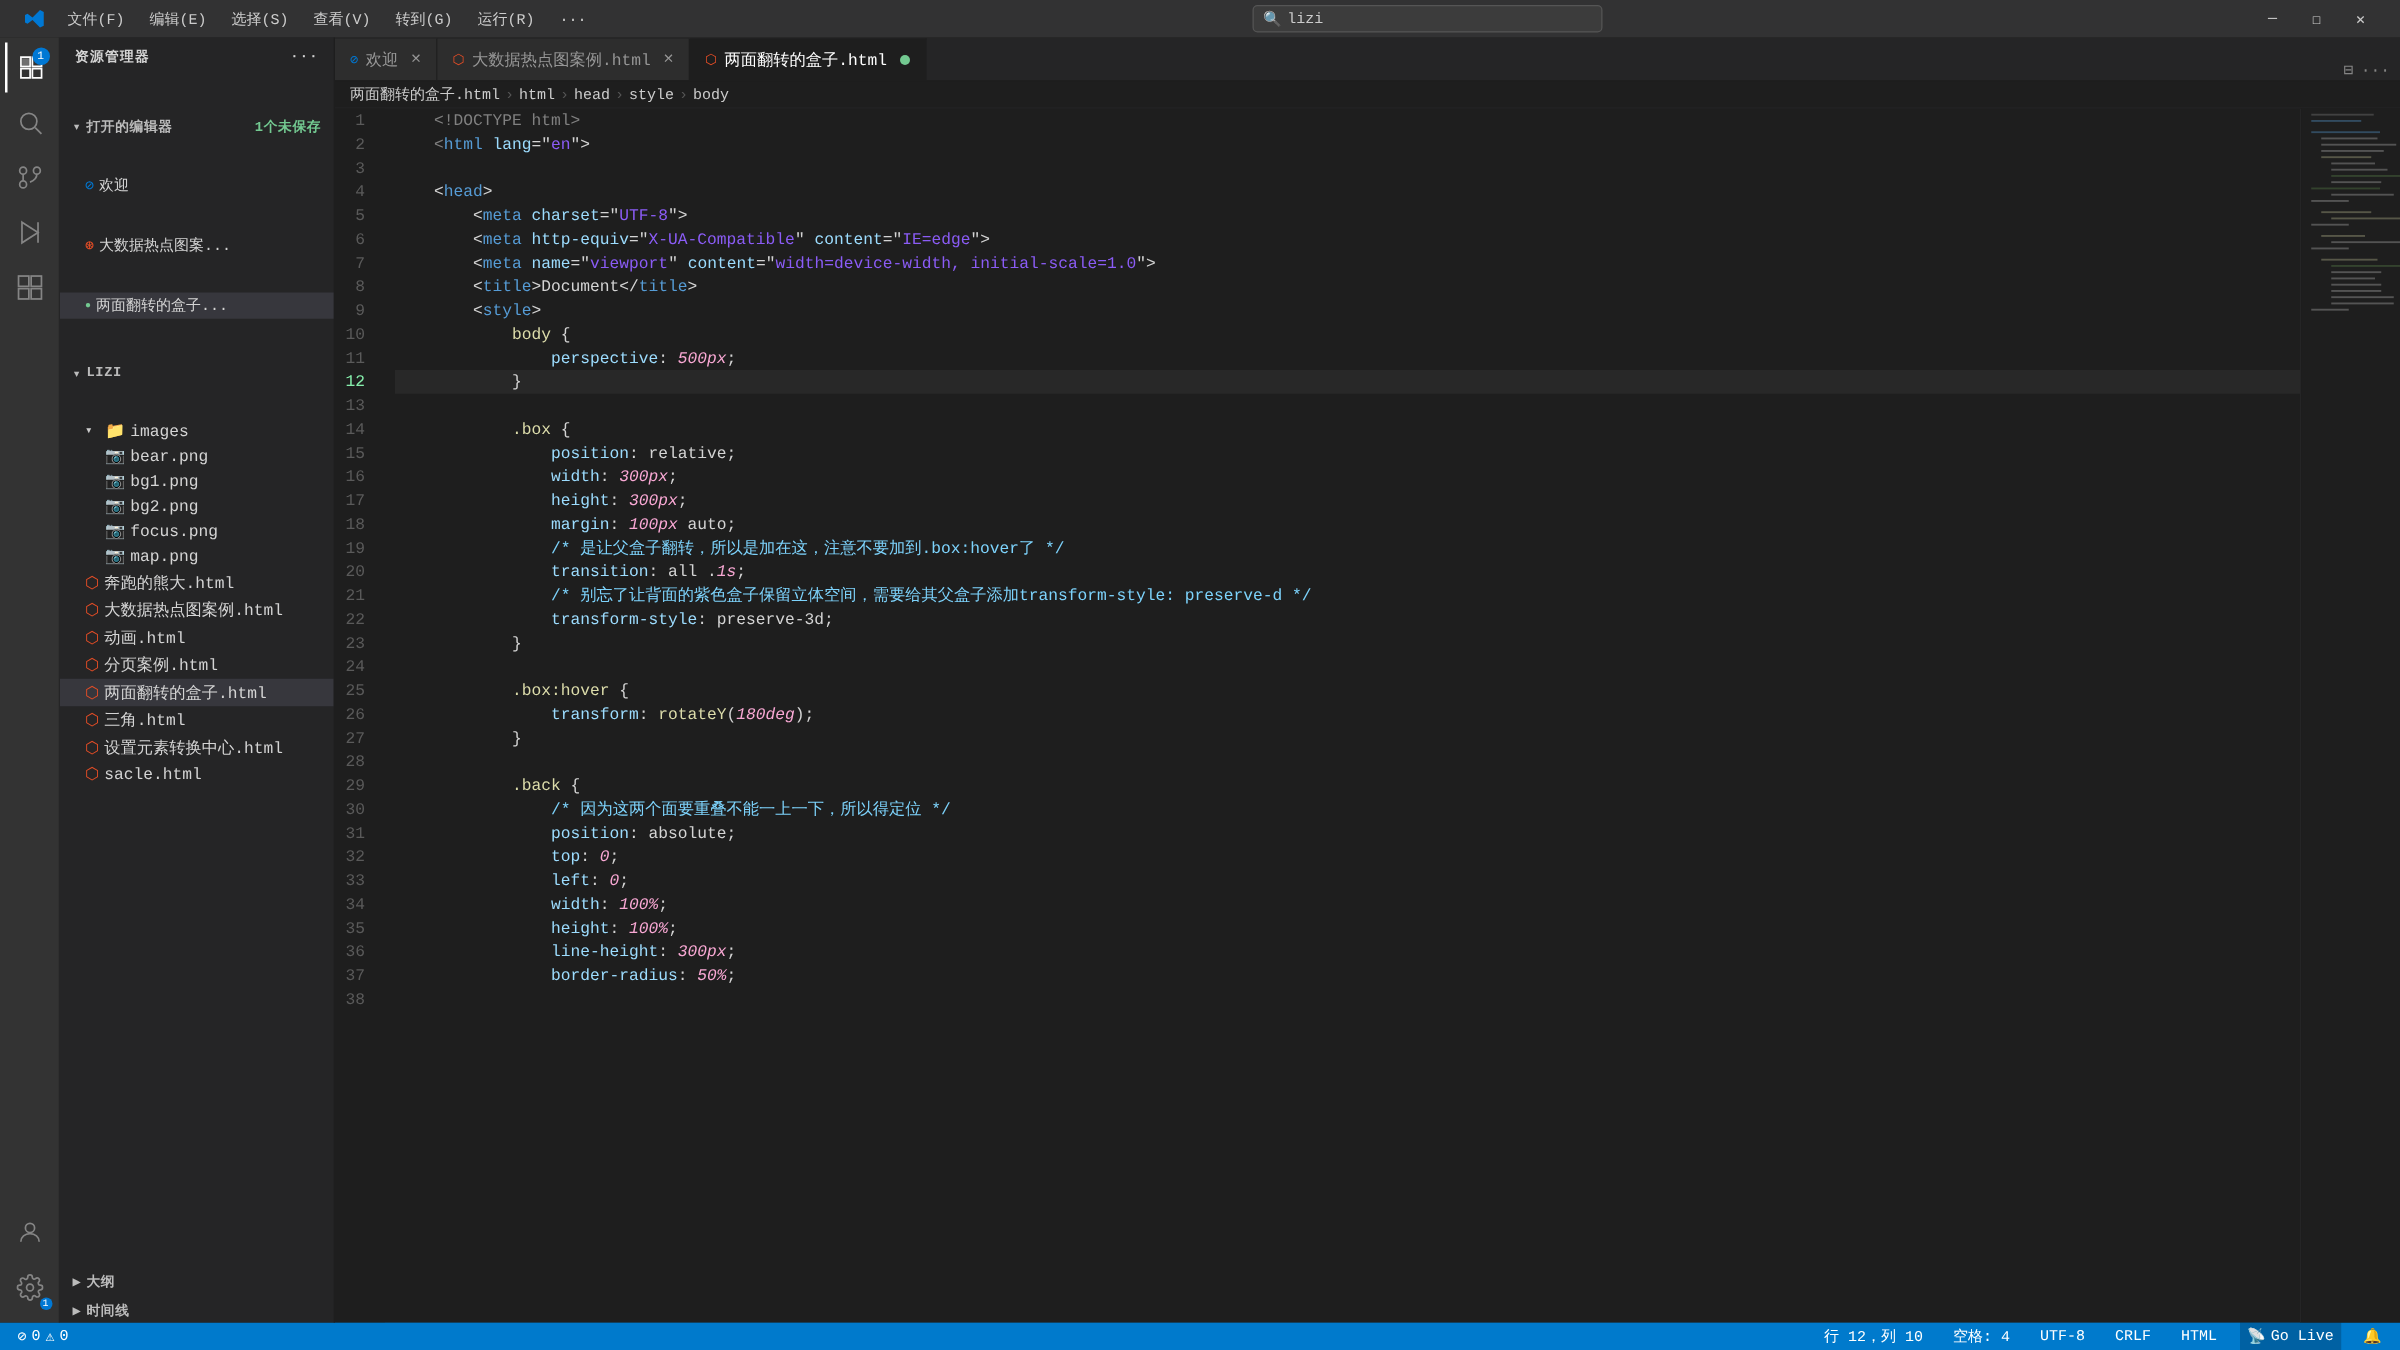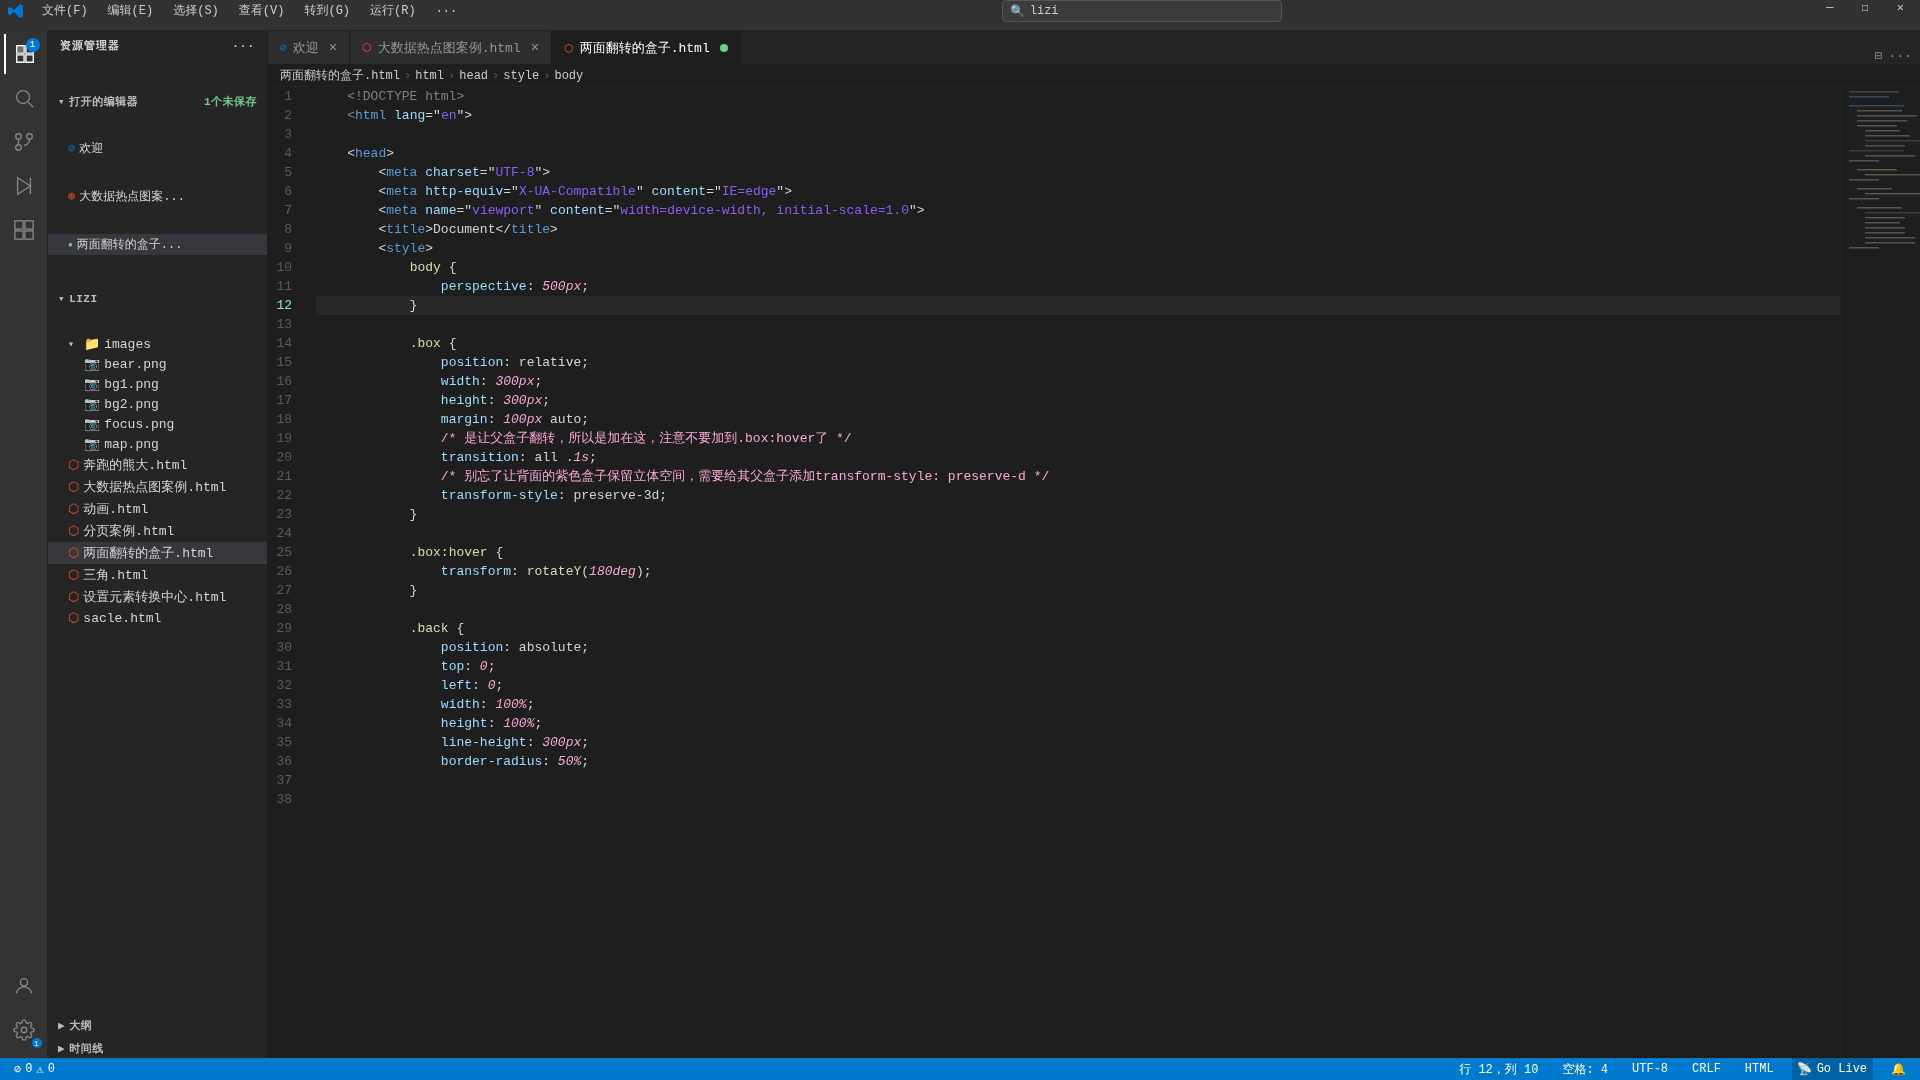--- a/index.html
+++ b/index.html
@@ -11,22 +11,22 @@
       width: 1920px;
       overflow: hidden;
       font-size: 13px;
     }
 
     
     .title-bar {
       height: 30px;
       background: #323233;
       display: flex;
-      align-items: flex-start;
-      padding: 0 8px;
+      align-items: center;
+      padding: 0 20px;
       gap: 8px;
     }
     .title-bar-left {
       display: flex;
       align-items: center;
       gap: 10px;
     }
     .vscode-icon {
       width: 16px;
       height: 16px;
@@ -273,21 +273,21 @@
       height: 19px;
       display: flex;
       align-items: center;
       white-space: pre;
     }
 
     
     .c-gray { color: #808080; }
     .c-blue { color: #569cd6; }
     .c-light-blue { color: #9cdcfe; }
-    .c-green { color: #f9a8d4; }
+    .c-green { color: #7dd3fc; }
     .c-yellow { color: #dcdcaa; }
     .c-orange { color: #8b5cf6; }
     .c-white { color: #d4d4d4; }
     .c-lt-green { color: #f9a8d4; font-style: italic; }
 
     
     .minimap {
       width: 80px;
       background: #1e1e1e;
       border-left: 1px solid #252526;
@@ -649,20 +649,21 @@
         <div class="code-line"><span class="c-white">                </span><span class="c-light-blue">transition</span><span class="c-white">: all .</span><span class="c-lt-green">1s</span><span class="c-white">;</span></div>
         <div class="code-line"><span class="c-green">                /* 别忘了让背面的紫色盒子保留立体空间，需要给其父盒子添加transform-style: preserve-d */</span></div>
         <div class="code-line"><span class="c-white">                </span><span class="c-light-blue">transform-style</span><span class="c-white">: preserve-3d;</span></div>
         <div class="code-line"><span class="c-white">            }</span></div>
         <div class="code-line"></div>
         <div class="code-line"><span class="c-white">            </span><span class="c-yellow">.box:hover</span><span class="c-white"> {</span></div>
         <div class="code-line"><span class="c-white">                </span><span class="c-light-blue">transform</span><span class="c-white">: </span><span class="c-yellow">rotateY</span><span class="c-white">(</span><span class="c-lt-green">180deg</span><span class="c-white">);</span></div>
         <div class="code-line"><span class="c-white">            }</span></div>
         <div class="code-line"></div>
         <div class="code-line"><span class="c-white">            </span><span class="c-yellow">.back</span><span class="c-white"> {</span></div>
+        <div class="code-line"><span class="c-green">                /* 因为这两个面要重叠不能一上一下，所以得定位 */</span></div>
         <div class="code-line"><span class="c-white">                </span><span class="c-light-blue">position</span><span class="c-white">: absolute;</span></div>
         <div class="code-line"><span class="c-white">                </span><span class="c-light-blue">top</span><span class="c-white">: </span><span class="c-lt-green">0</span><span class="c-white">;</span></div>
         <div class="code-line"><span class="c-white">                </span><span class="c-light-blue">left</span><span class="c-white">: </span><span class="c-lt-green">0</span><span class="c-white">;</span></div>
         <div class="code-line"><span class="c-white">                </span><span class="c-light-blue">width</span><span class="c-white">: </span><span class="c-lt-green">100%</span><span class="c-white">;</span></div>
         <div class="code-line"><span class="c-white">                </span><span class="c-light-blue">height</span><span class="c-white">: </span><span class="c-lt-green">100%</span><span class="c-white">;</span></div>
         <div class="code-line"><span class="c-white">                </span><span class="c-light-blue">line-height</span><span class="c-white">: </span><span class="c-lt-green">300px</span><span class="c-white">;</span></div>
         <div class="code-line"><span class="c-white">                </span><span class="c-light-blue">border-radius</span><span class="c-white">: </span><span class="c-lt-green">50%</span><span class="c-white">;</span></div>
       </div>
 
       <div class="minimap">

